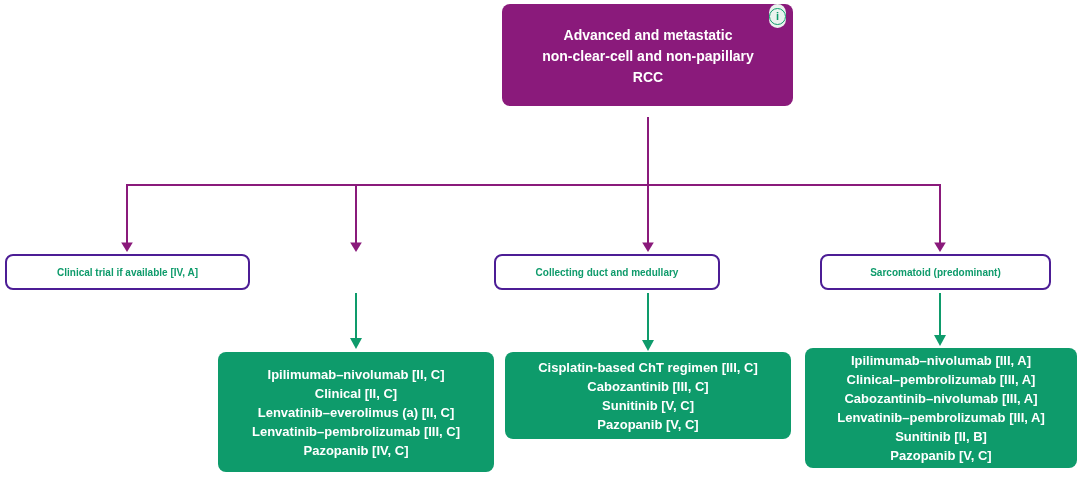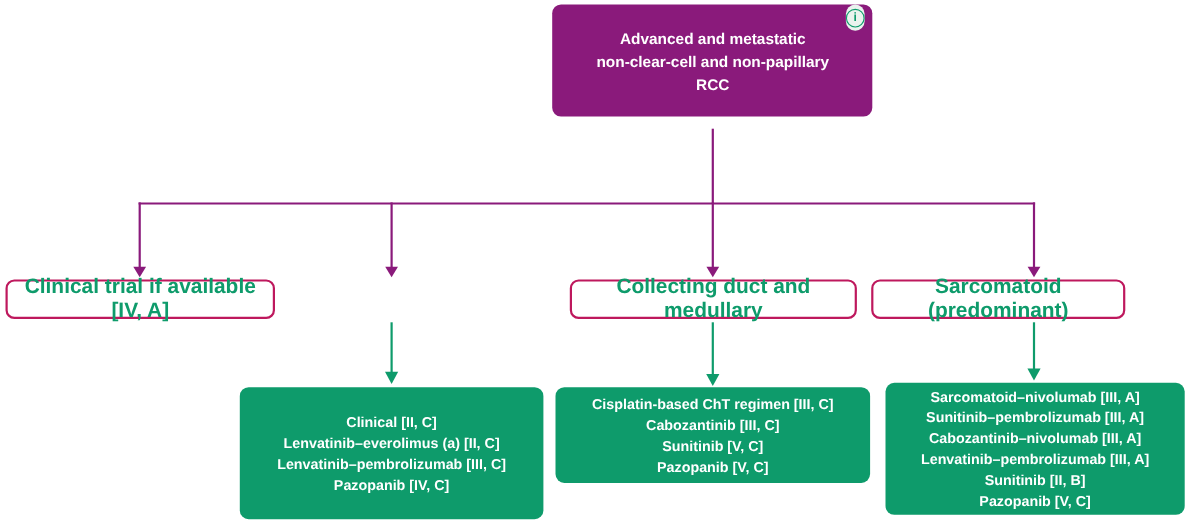--- a/index.html
+++ b/index.html
@@ -62,34 +62,34 @@
     line-height: 15px;
     text-align: center;
     display: inline-block;
   }
   
   .cat-box {
     position: absolute;
     height: 36px;
     box-sizing: border-box;
     background: #ffffff;
-    border: 2px solid #be185d;
+    border: 2px solid #4c1d95;
     border-radius: 8px;
     color: #0E9B6B;
     font-weight: bold;
-    font-size: 19px;
+    font-size: 10px;
     display: flex;
     align-items: center;
     justify-content: center;
     text-align: center;
   }
   .cat-1 { left: 5px;   top: 254px; width: 245px; }
   .cat-2 { left: 287px; top: 254px; width: 138px; }
-  .cat-3 { left: 518px; top: 254px; width: 261px; }
-  .cat-4 { left: 792px; top: 254px; width: 231px; }
+  .cat-3 { left: 494px; top: 254px; width: 226px; }
+  .cat-4 { left: 820px; top: 254px; width: 231px; }
   
   .treat-box {
     position: absolute;
     box-sizing: border-box;
     background: #0E9B6B;
     border-radius: 8px;
     color: #ffffff;
     font-weight: bold;
     font-size: 13px;
     display: flex;
@@ -145,35 +145,36 @@
     <div class="info-strip">
       <span class="info-icon">i</span>
     </div>
   </div>
 
   <div class="cat-box cat-1">Clinical trial if available [IV, A]</div>
   <div class="cat-box cat-3">Collecting duct and medullary</div>
   <div class="cat-box cat-4">Sarcomatoid (predominant)</div>
 
   <div class="treat-box treat-1">
+    <div class="t-line">Ipilimumab–nivolumab [II, C]</div>
     <div class="t-line">Clinical [II, C]</div>
     <div class="t-line">Lenvatinib–everolimus (a) [II, C]</div>
     <div class="t-line">Lenvatinib–pembrolizumab [III, C]</div>
     <div class="t-line">Pazopanib [IV, C]</div>
   </div>
 
   <div class="treat-box treat-2">
     <div class="t-line">Cisplatin-based ChT regimen [III, C]</div>
     <div class="t-line">Cabozantinib [III, C]</div>
     <div class="t-line">Sunitinib [V, C]</div>
     <div class="t-line">Pazopanib [V, C]</div>
   </div>
 
   <div class="treat-box treat-3">
-    <div class="t-line">Sarcomatoid–nivolumab [III, A]</div>
-    <div class="t-line">Sunitinib–pembrolizumab [III, A]</div>
+    <div class="t-line">Ipilimumab–nivolumab [III, A]</div>
+    <div class="t-line">Clinical–pembrolizumab [III, A]</div>
     <div class="t-line">Cabozantinib–nivolumab [III, A]</div>
     <div class="t-line">Lenvatinib–pembrolizumab [III, A]</div>
     <div class="t-line">Sunitinib [II, B]</div>
     <div class="t-line">Pazopanib [V, C]</div>
   </div>
 
 </div>
 
 </body></html>

